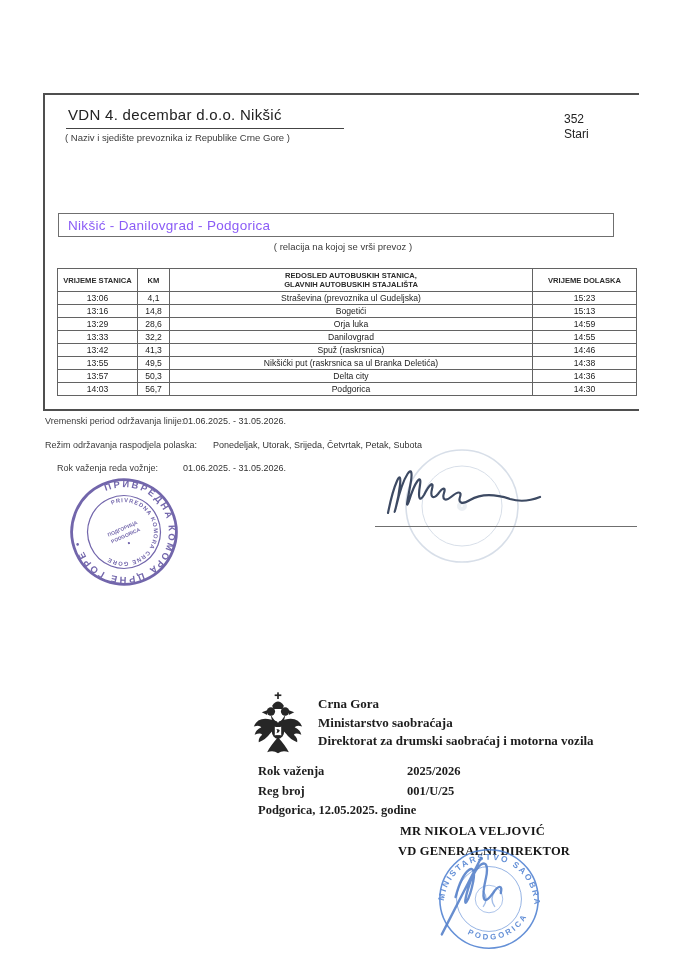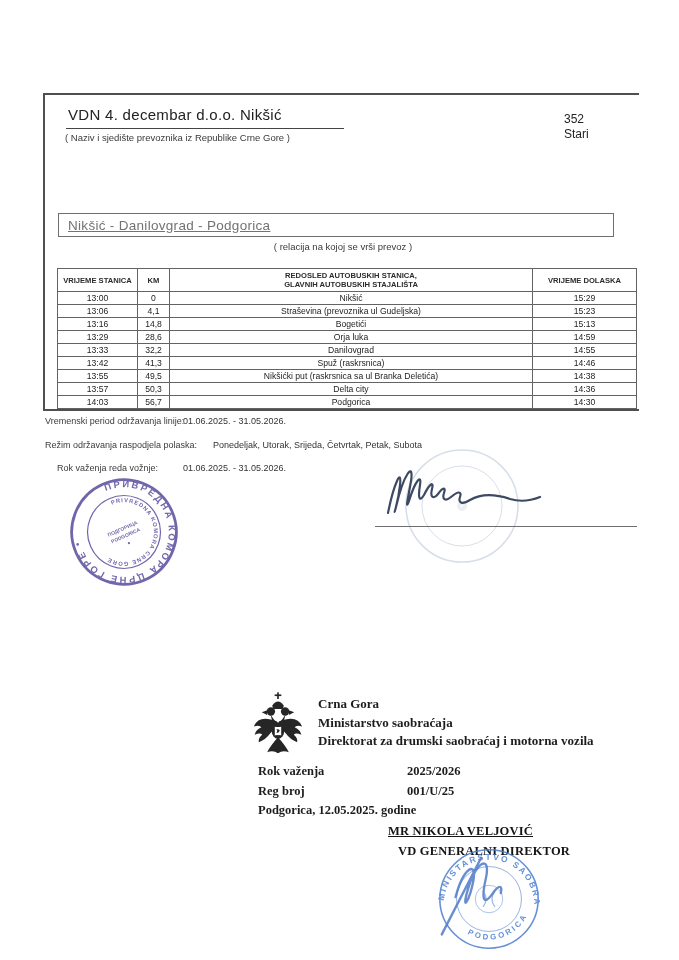--- a/index.html
+++ b/index.html
@@ -8,21 +8,21 @@
     font-family:"Liberation Sans", sans-serif;color:#2e2e2e;
   }
   
   .frame{position:absolute;left:43px;top:93px;width:596px;height:314px;border:2px solid #4f4f4f;background:#fff;}
   .operator{position:absolute;left:23px;top:11px;font-size:15px;color:#222;letter-spacing:.3px;}
   .operator-rule{position:absolute;left:21px;top:33px;width:278px;border-top:1.5px solid #444;}
   .operator-caption{position:absolute;left:20px;top:37px;font-size:9.5px;color:#3a3a3a;}
   .refnum{position:absolute;left:519px;top:17px;font-size:12px;color:#222;line-height:15px;text-align:left;}
   .doc-title{position:absolute;left:0;top:67px;width:100%;text-align:center;font-size:18px;color:#1d1d1d;letter-spacing:7px;word-spacing:14px;}
   .relation-box{position:absolute;left:13px;top:118px;width:554px;height:22px;border:1.2px solid #6f6f6f;display:flex;align-items:center;}
-  .relation-text{font-size:13.5px;color:#737373;padding-left:9px;letter-spacing:.3px;text-decoration:underline;}
+  .relation-text{font-size:13.5px;color:#8b5cf6;padding-left:9px;letter-spacing:.3px;}
   .relation-caption{position:absolute;left:0;top:146px;width:100%;text-align:center;font-size:9.5px;color:#3a3a3a;}
   
   .timetable{position:absolute;left:12px;top:173px;width:579px;border-collapse:collapse;table-layout:fixed;}
   .timetable th,.timetable td{border:1px solid #636363;text-align:center;overflow:hidden;white-space:nowrap;}
   .timetable th{font-size:7.6px;font-weight:700;color:#2b2b2b;padding:2px 0;line-height:9px;}
   .timetable td{font-size:8.6px;color:#232323;padding:0;height:12px;line-height:12px;}
   .col-dep{width:80px;}.col-km{width:32px;}.col-st{width:363px;}.col-arr{width:104px;}
   
   .validity-label{position:absolute;font-size:9px;color:#3b3b3b;}
   .validity-value{position:absolute;font-size:9px;color:#333;}
@@ -69,26 +69,20 @@
           <th>VRIJEME STANICA</th>
           <th>KM</th>
           <th>
             <span>REDOSLED AUTOBUSKIH STANICA,</span><br>
             <span>GLAVNIH AUTOBUSKIH STAJALIŠTA</span>
           </th>
           <th>VRIJEME DOLASKA</th>
         </tr>
       </thead>
       <tbody>
-        <tr>
-            <td>13:00</td>
-            <td>0</td>
-            <td>Nikšić</td>
-            <td>15:29</td>
-          </tr>
         <tr>
             <td>13:06</td>
             <td>4,1</td>
             <td>Straševina (prevoznika ul Gudeljska)</td>
             <td>15:23</td>
           </tr>
         <tr>
             <td>13:16</td>
             <td>14,8</td>
             <td>Bogetići</td>
@@ -198,21 +192,21 @@
     <div>Ministarstvo saobraćaja</div>
     <div>Direktorat za drumski saobraćaj i motorna  vozila</div>
   </div>
 
   <div class="foot-label" style="left:258px;top:764px;">Rok važenja</div>
   <div class="foot-label" style="left:407px;top:764px;">2025/2026</div>
   <div class="foot-label" style="left:258px;top:784px;">Reg broj</div>
   <div class="foot-label" style="left:407px;top:784px;">001/U/25</div>
   <div class="foot-label" style="left:258px;top:803px;">Podgorica, 12.05.2025. godine</div>
 
-  <div class="signer" style="left:388px;top:824px;text-decoration:underline;">MR NIKOLA VELJOVIĆ</div>
+  <div class="signer" style="left:400px;top:824px;">MR NIKOLA VELJOVIĆ</div>
   <div class="signer" style="left:398px;top:844px;">VD GENERALNI DIREKTOR</div>
 
   <svg class="ministry-stamp" viewBox="0 0 120 120">
     <g fill="none" stroke="#4a7dd0">
       <circle cx="60" cy="60" r="50" stroke-width="1.6"></circle>
       <circle cx="60" cy="60" r="33" stroke-width="1" opacity=".7"></circle>
       <circle cx="60" cy="60" r="14" stroke-width="1" opacity=".55"></circle>
       <path d="M54,52 q6,8 0,16 M66,52 q-6,8 0,16" stroke-width="1.4" opacity=".6"></path>
     </g>
     <defs>

